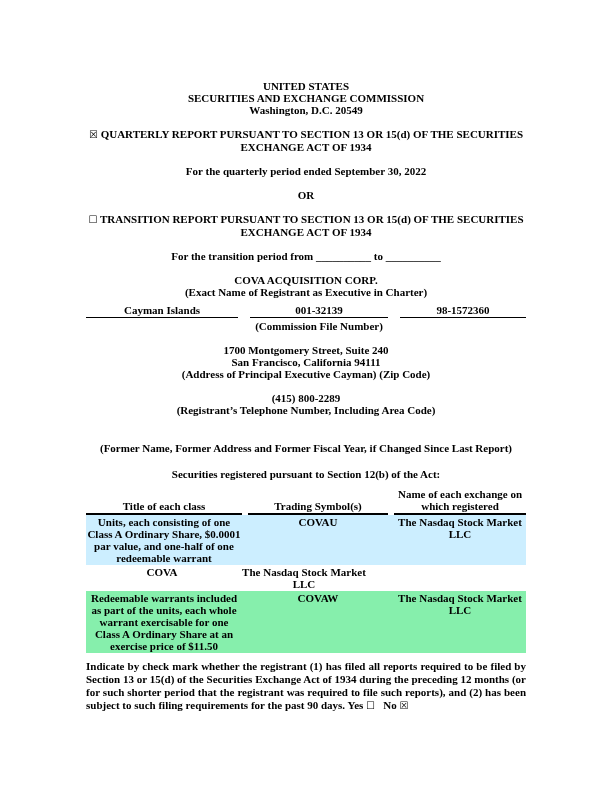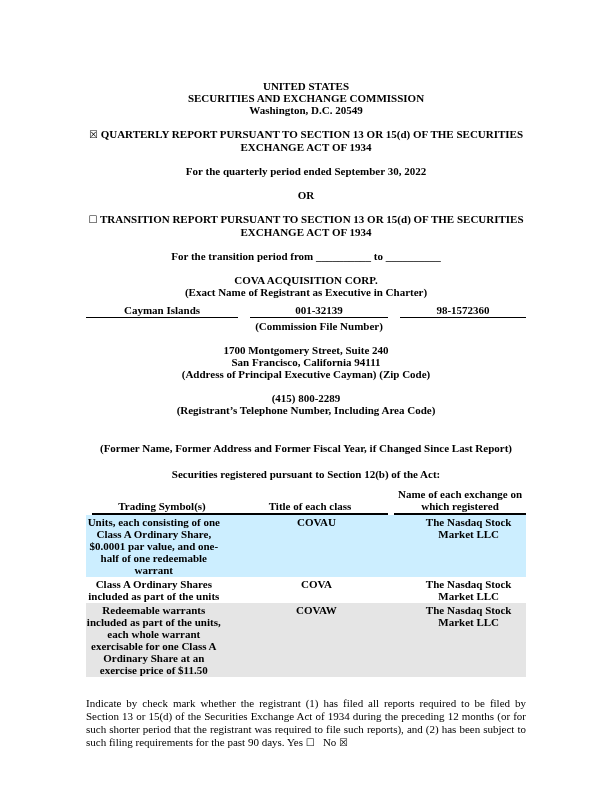--- a/index.html
+++ b/index.html
@@ -47,27 +47,27 @@
   .sec-table { margin-top: 8px; }
   .trow { display: flex; align-items: flex-end; }
   .cell { box-sizing: border-box; text-align: center; }
   .c1 { width: 156px; }
   .c2 { width: 140px; margin-left: 6px; }
   .c3 { width: 132px; margin-left: 6px; }
   .thead .cell-inner {
     border-bottom: 2px solid #000;
     padding-bottom: 1px;
   }
-  .tbody-row { align-items: flex-start; padding: 1px 0; gap: 28px; }
+  .tbody-row { align-items: flex-start; padding: 1px 0; }
   .tbody-row .c2, .tbody-row .c3 { margin-left: 6px; }
 
   
   .question {
-    margin-top: 20px;
-    font-weight: normal;
+    margin-top: 7px;
+    font-weight: bold;
     text-align: justify;
     line-height: 13px;
   }
   .checkbox-glyph {
     font-family: "DejaVu Sans", sans-serif;
     font-size: 10px;
   }
   .q-choice { white-space: nowrap; }
 </style>
 </head>
@@ -126,44 +126,43 @@
     <div>(415) 800-2289</div>
     <div>(Registrant’s Telephone Number, Including Area Code)</div>
   </div>
 
   <div class="center" style="margin-top:26px;">(Former Name, Former Address and Former Fiscal Year, if Changed Since Last Report)</div>
 
   <div class="center" style="margin-top:14px;">Securities registered pursuant to Section 12(b) of the Act:</div>
 
   <div class="sec-table">
     <div class="trow thead">
+      <div class="cell c1">
+        <div class="cell-inner">Title of each class</div>
+      </div>
       <div class="cell c2">
         <div class="cell-inner">Trading Symbol(s)</div>
-      </div>
-      <div class="cell c1">
-        <div class="cell-inner">Title of each class</div>
       </div>
       <div class="cell c3">
         <div class="cell-inner">Name of each exchange on which registered</div>
       </div>
     </div>
 
     <div class="trow tbody-row" style="background: rgb(204, 238, 255);">
       <div class="cell c1">Units, each consisting of one Class A Ordinary Share, $0.0001 par value, and one-half of one redeemable warrant</div>
       <div class="cell c2">COVAU</div>
       <div class="cell c3">The Nasdaq Stock Market LLC</div>
     </div>
 
     <div class="trow tbody-row">
-      <div class="cell c1">Class A Ordinary Shares included as part of the units</div>
       <div class="cell c2">COVA</div>
       <div class="cell c3">The Nasdaq Stock Market LLC</div>
     </div>
 
-    <div class="trow tbody-row" style="background: #e5e5e5;">
+    <div class="trow tbody-row" style="background: #86efac;">
       <div class="cell c1">Redeemable warrants included as part of the units, each whole warrant exercisable for one Class A Ordinary Share at an exercise price of $11.50</div>
       <div class="cell c2">COVAW</div>
       <div class="cell c3">The Nasdaq Stock Market LLC</div>
     </div>
   </div>
 
   <div class="question">
     <span>Indicate by check mark whether the registrant (1) has filed all reports required to be filed by Section 13 or 15(d) of the Securities Exchange Act of 1934 during the preceding 12 months (or for such shorter period that the registrant was required to file such reports), and (2) has been subject to such filing requirements for the past 90 days.</span>
     <span class="q-choice">
       <span>Yes</span>

